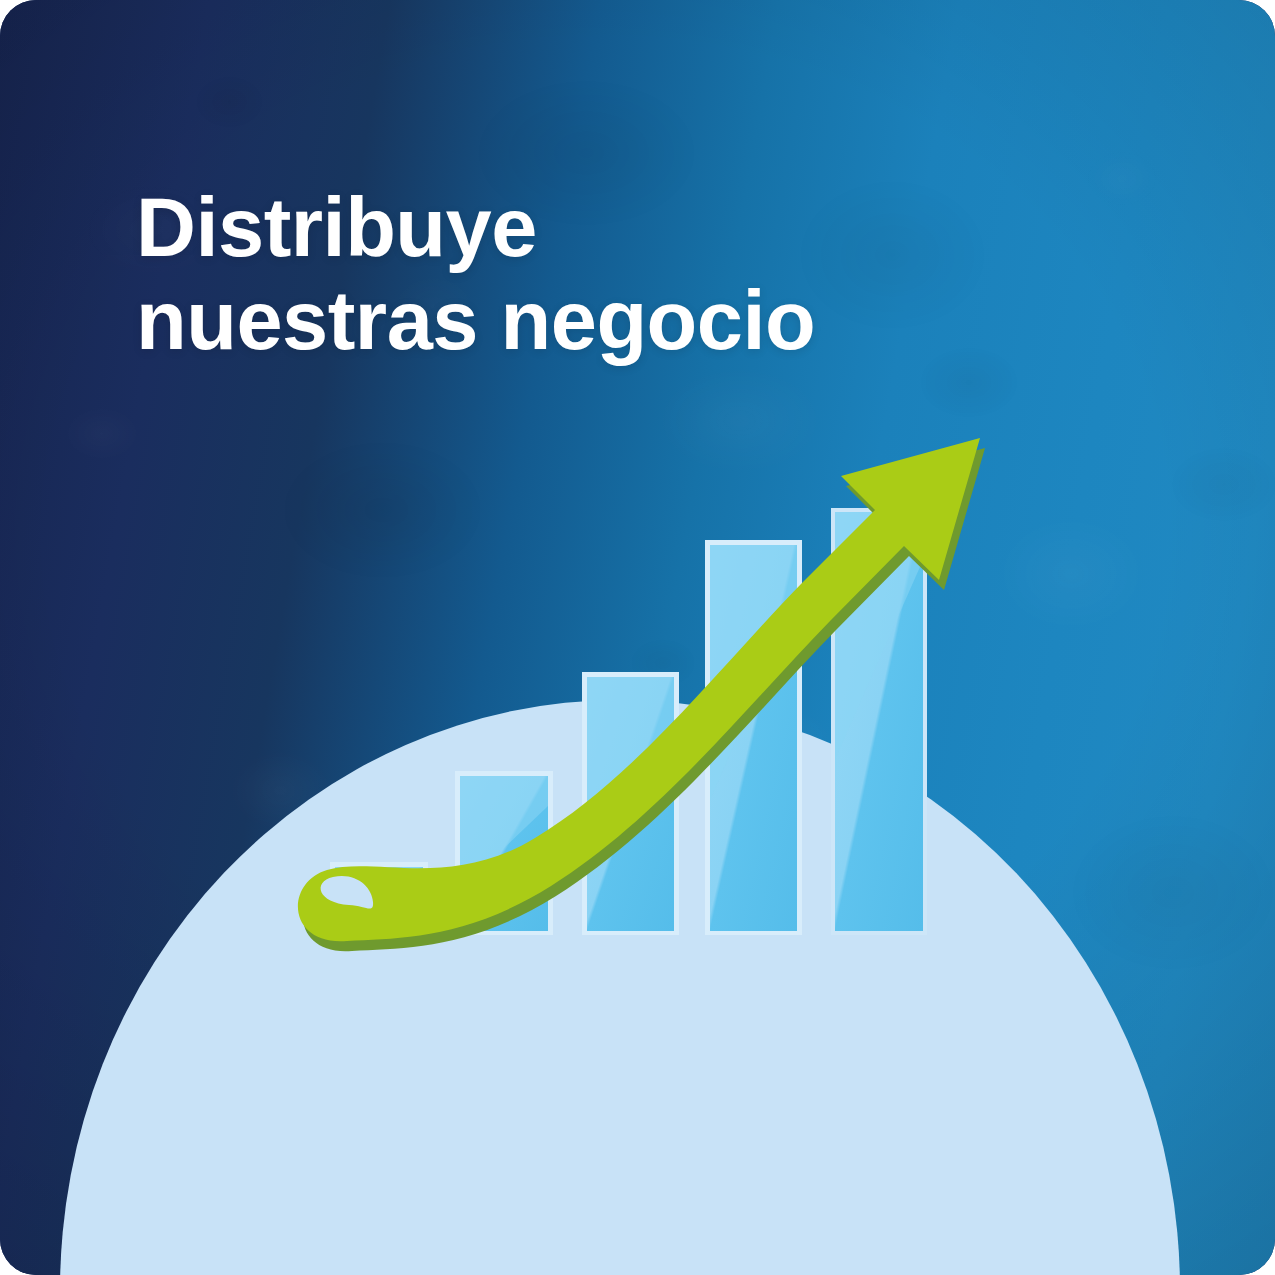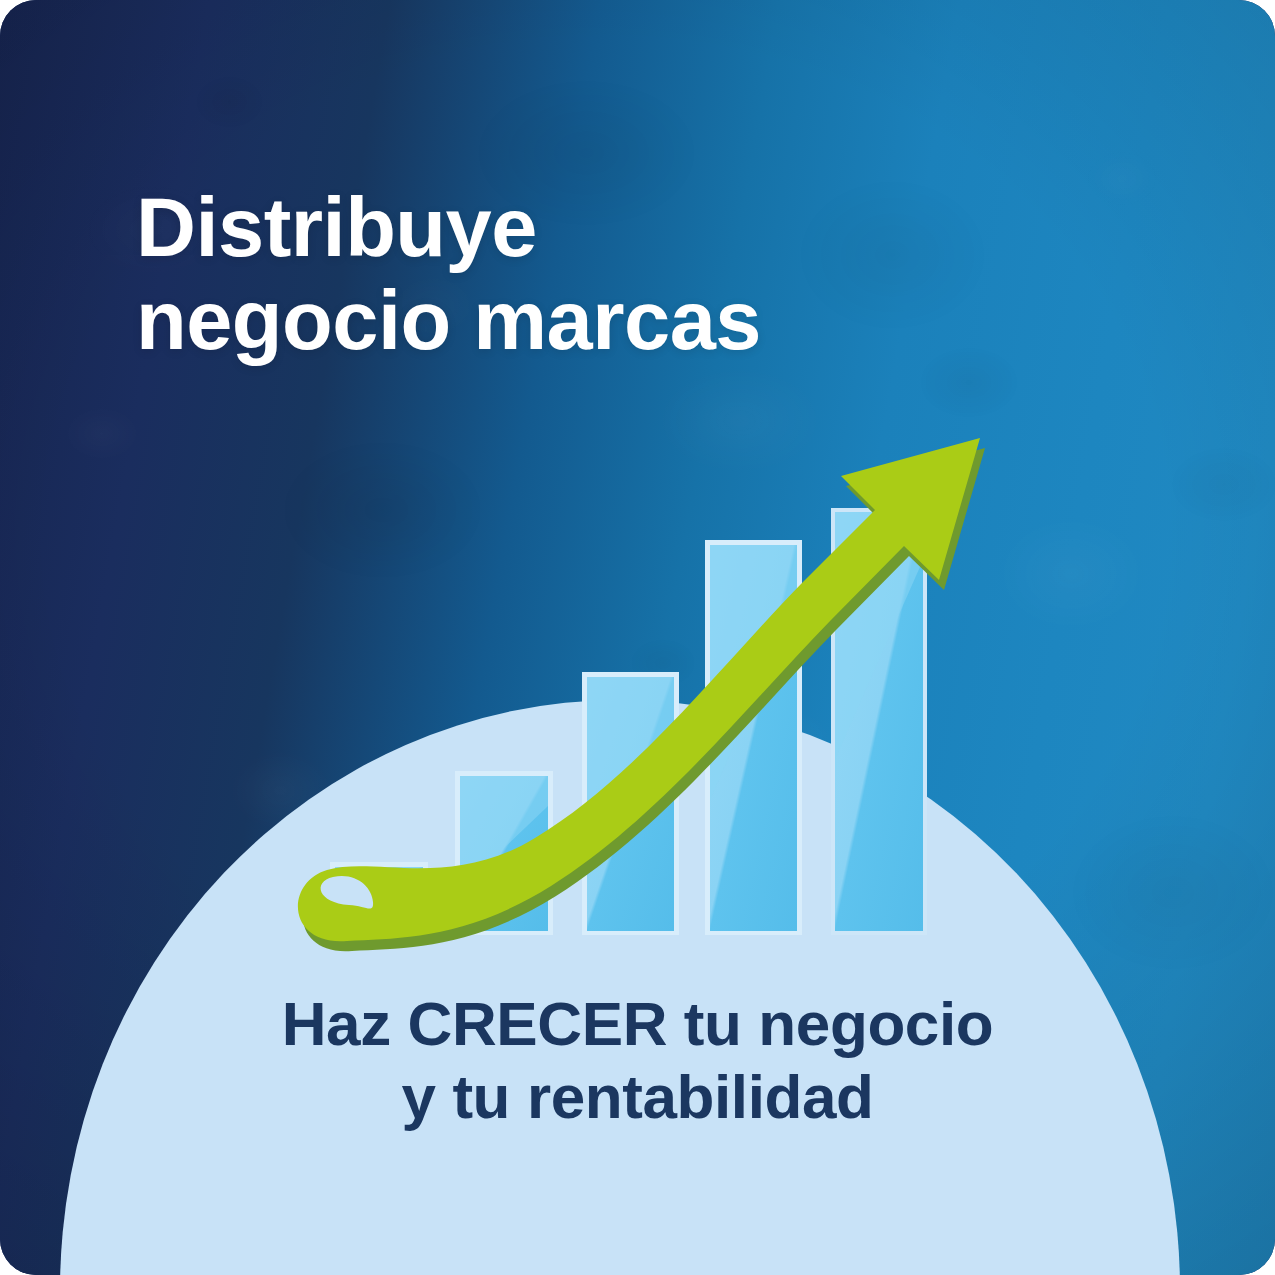--- a/index.html
+++ b/index.html
@@ -114,21 +114,21 @@
 <body>
 
 <div class="card">
 
   <div class="bg-base"></div>
   <div class="bg-texture-a"></div>
   <div class="bg-texture-b"></div>
   <div class="bg-vignette"></div>
 
   <div class="headline">Distribuye
-negocio marcas</div>
+nuestras negocio</div>
 
   <svg class="scene" viewBox="0 0 1275 1275" width="1275" height="1275">
 
     <defs>
       <clipPath id="cardClip">
         <rect x="0" y="0" width="1275" height="1275" rx="36" ry="36"></rect>
       </clipPath>
 
       <linearGradient id="barSheen" x1="0" y1="0" x2="1" y2="1">
         <stop offset="0%" stop-color="#93d8f6"></stop>
@@ -205,16 +205,14 @@
       <g>
         <path d="M349 905
                  C 318 903, 312 882, 333 877
                  C 356 872, 372 887, 373 902
                  C 374 914, 366 906, 349 905 Z" fill="#c8e2f7"></path>
       </g>
 
     </g>
   </svg>
 
-  <div class="caption">Haz CRECER tu negocio
-y tu rentabilidad</div>
 
 </div>
 
 </body></html>

